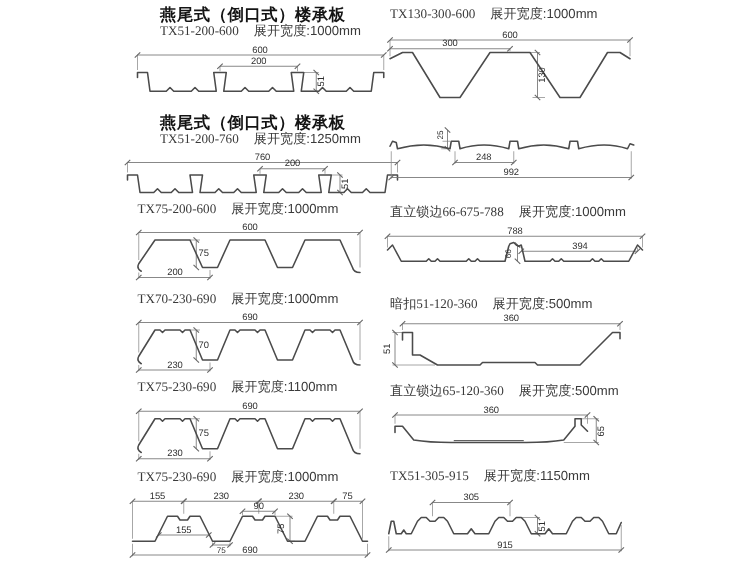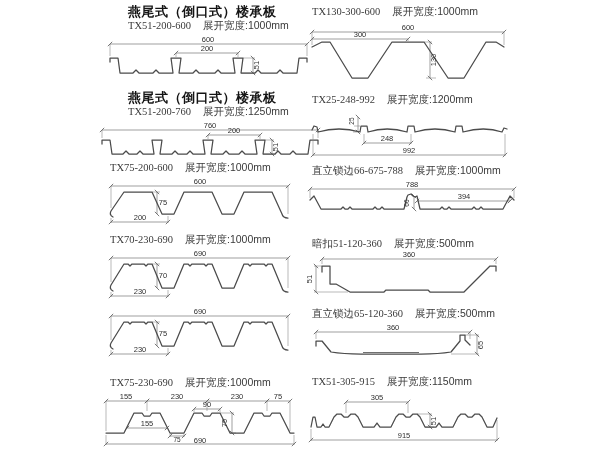--- a/index.html
+++ b/index.html
@@ -90,20 +90,23 @@
     <line class="dim" x1="53" y1="16" x2="53" y2="40" marker-start="url(#tk)" marker-end="url(#tk)"></line>
     <line class="dim" x1="7" y1="48" x2="64" y2="48" marker-start="url(#tk)" marker-end="url(#tk)"></line>
     <path class="pl" d="M9,43 q-4,-2 -2,-6 l13,-21 h4 l2,2 l2,-2 h12 l2,2 l2,-2 h4 l10,24 h12 l10,-24 h4 l2,2 l2,-2 h12 l2,2 l2,-2 h4 l10,24 h12 l10,-24 h4 l2,2 l2,-2 h12 l2,2 l2,-2 h4 l10,24 q1,4 6,4"></path>
     <text class="dt" x="96" y="8">690</text>
     <text class="dt" x="59" y="30">70</text>
     <text class="dt" x="36" y="46">230</text>
   </svg>
 </div>
 
 <div class="panel" style="left:110px;top:304px;">
+  <div class="model-line">
+    <span class="model">TX75-230-690</span><span>展开宽度:1100mm</span>
+  </div>
   <svg width="200" height="54" viewBox="0 0 200 54" style="margin-left:-6px;">
     <path class="ext" d="M7,34V10 M184,40V10 M48,16h8 M7,44V49 M64,42V49"></path>
     <line class="dim" x1="7" y1="10" x2="184" y2="10" marker-start="url(#tk)" marker-end="url(#tk)"></line>
     <line class="dim" x1="53" y1="16" x2="53" y2="40" marker-start="url(#tk)" marker-end="url(#tk)"></line>
     <line class="dim" x1="7" y1="48" x2="64" y2="48" marker-start="url(#tk)" marker-end="url(#tk)"></line>
     <path class="pl" d="M9,43 q-4,-2 -2,-6 l13,-21 h4 l2,2 l2,-2 h12 l2,2 l2,-2 h4 l10,24 h12 l10,-24 h4 l2,2 l2,-2 h12 l2,2 l2,-2 h4 l10,24 h12 l10,-24 h4 l2,2 l2,-2 h12 l2,2 l2,-2 h4 l10,24 q1,4 6,4"></path>
     <text class="dt" x="96" y="8">690</text>
     <text class="dt" x="59" y="30">75</text>
     <text class="dt" x="36" y="46">230</text>
   </svg>
@@ -147,23 +150,20 @@
     <line class="dim" x1="4" y1="17" x2="100" y2="17" marker-start="url(#tk)" marker-end="url(#tk)"></line>
     <line class="dim" x1="122" y1="20" x2="122" y2="56" marker-start="url(#tk)" marker-end="url(#tk)"></line>
     <path class="pl" d="M4,25 l10,-5 h8 l22,36 h16 l24,-36 h32 l24,36 h16 l22,-36 h10 l8,5"></path>
     <text class="dt" x="100" y="8">600</text>
     <text class="dt" x="52" y="15">300</text>
     <text class="dt" x="128" y="38" transform="rotate(-90 128 38)">130</text>
   </svg>
 </div>
 
 <div class="panel" style="left:312px;top:93px;">
-  <div class="model-line">
-    <span class="model">TX25-248-992</span><span>展开宽度:1200mm</span>
-  </div>
   <svg width="210" height="52" viewBox="0 0 210 52" style="margin-left:-4px;">
     <path class="ext" d="M46,18h6 M45,24h6 M56,26V36 M103,26V36 M5,26V48 M197,26V48"></path>
     <line class="dim" x1="50" y1="9" x2="50" y2="24" marker-start="url(#tk)" marker-end="url(#tk)"></line>
     <line class="dim" x1="56" y1="35" x2="103" y2="35" marker-start="url(#tk)" marker-end="url(#tk)"></line>
     <line class="dim" x1="5" y1="47" x2="197" y2="47" marker-start="url(#tk)" marker-end="url(#tk)"></line>
     <path class="pl" d="M4,22 l2,-4 l3,1 l1,5 Q31,18 52,24 l1,-6 h6 l1,6 Q79,18 99,24 l1,-6 h6 l1,6 Q127,18 147,24 l1,-6 h6 l1,6 Q176,18 194,24 l2,-4 l3,1"></path>
     <text class="dts" x="46" y="13" transform="rotate(-90 46 13)">25</text>
     <text class="dt" x="79" y="33">248</text>
     <text class="dt" x="101" y="45">992</text>
   </svg>

